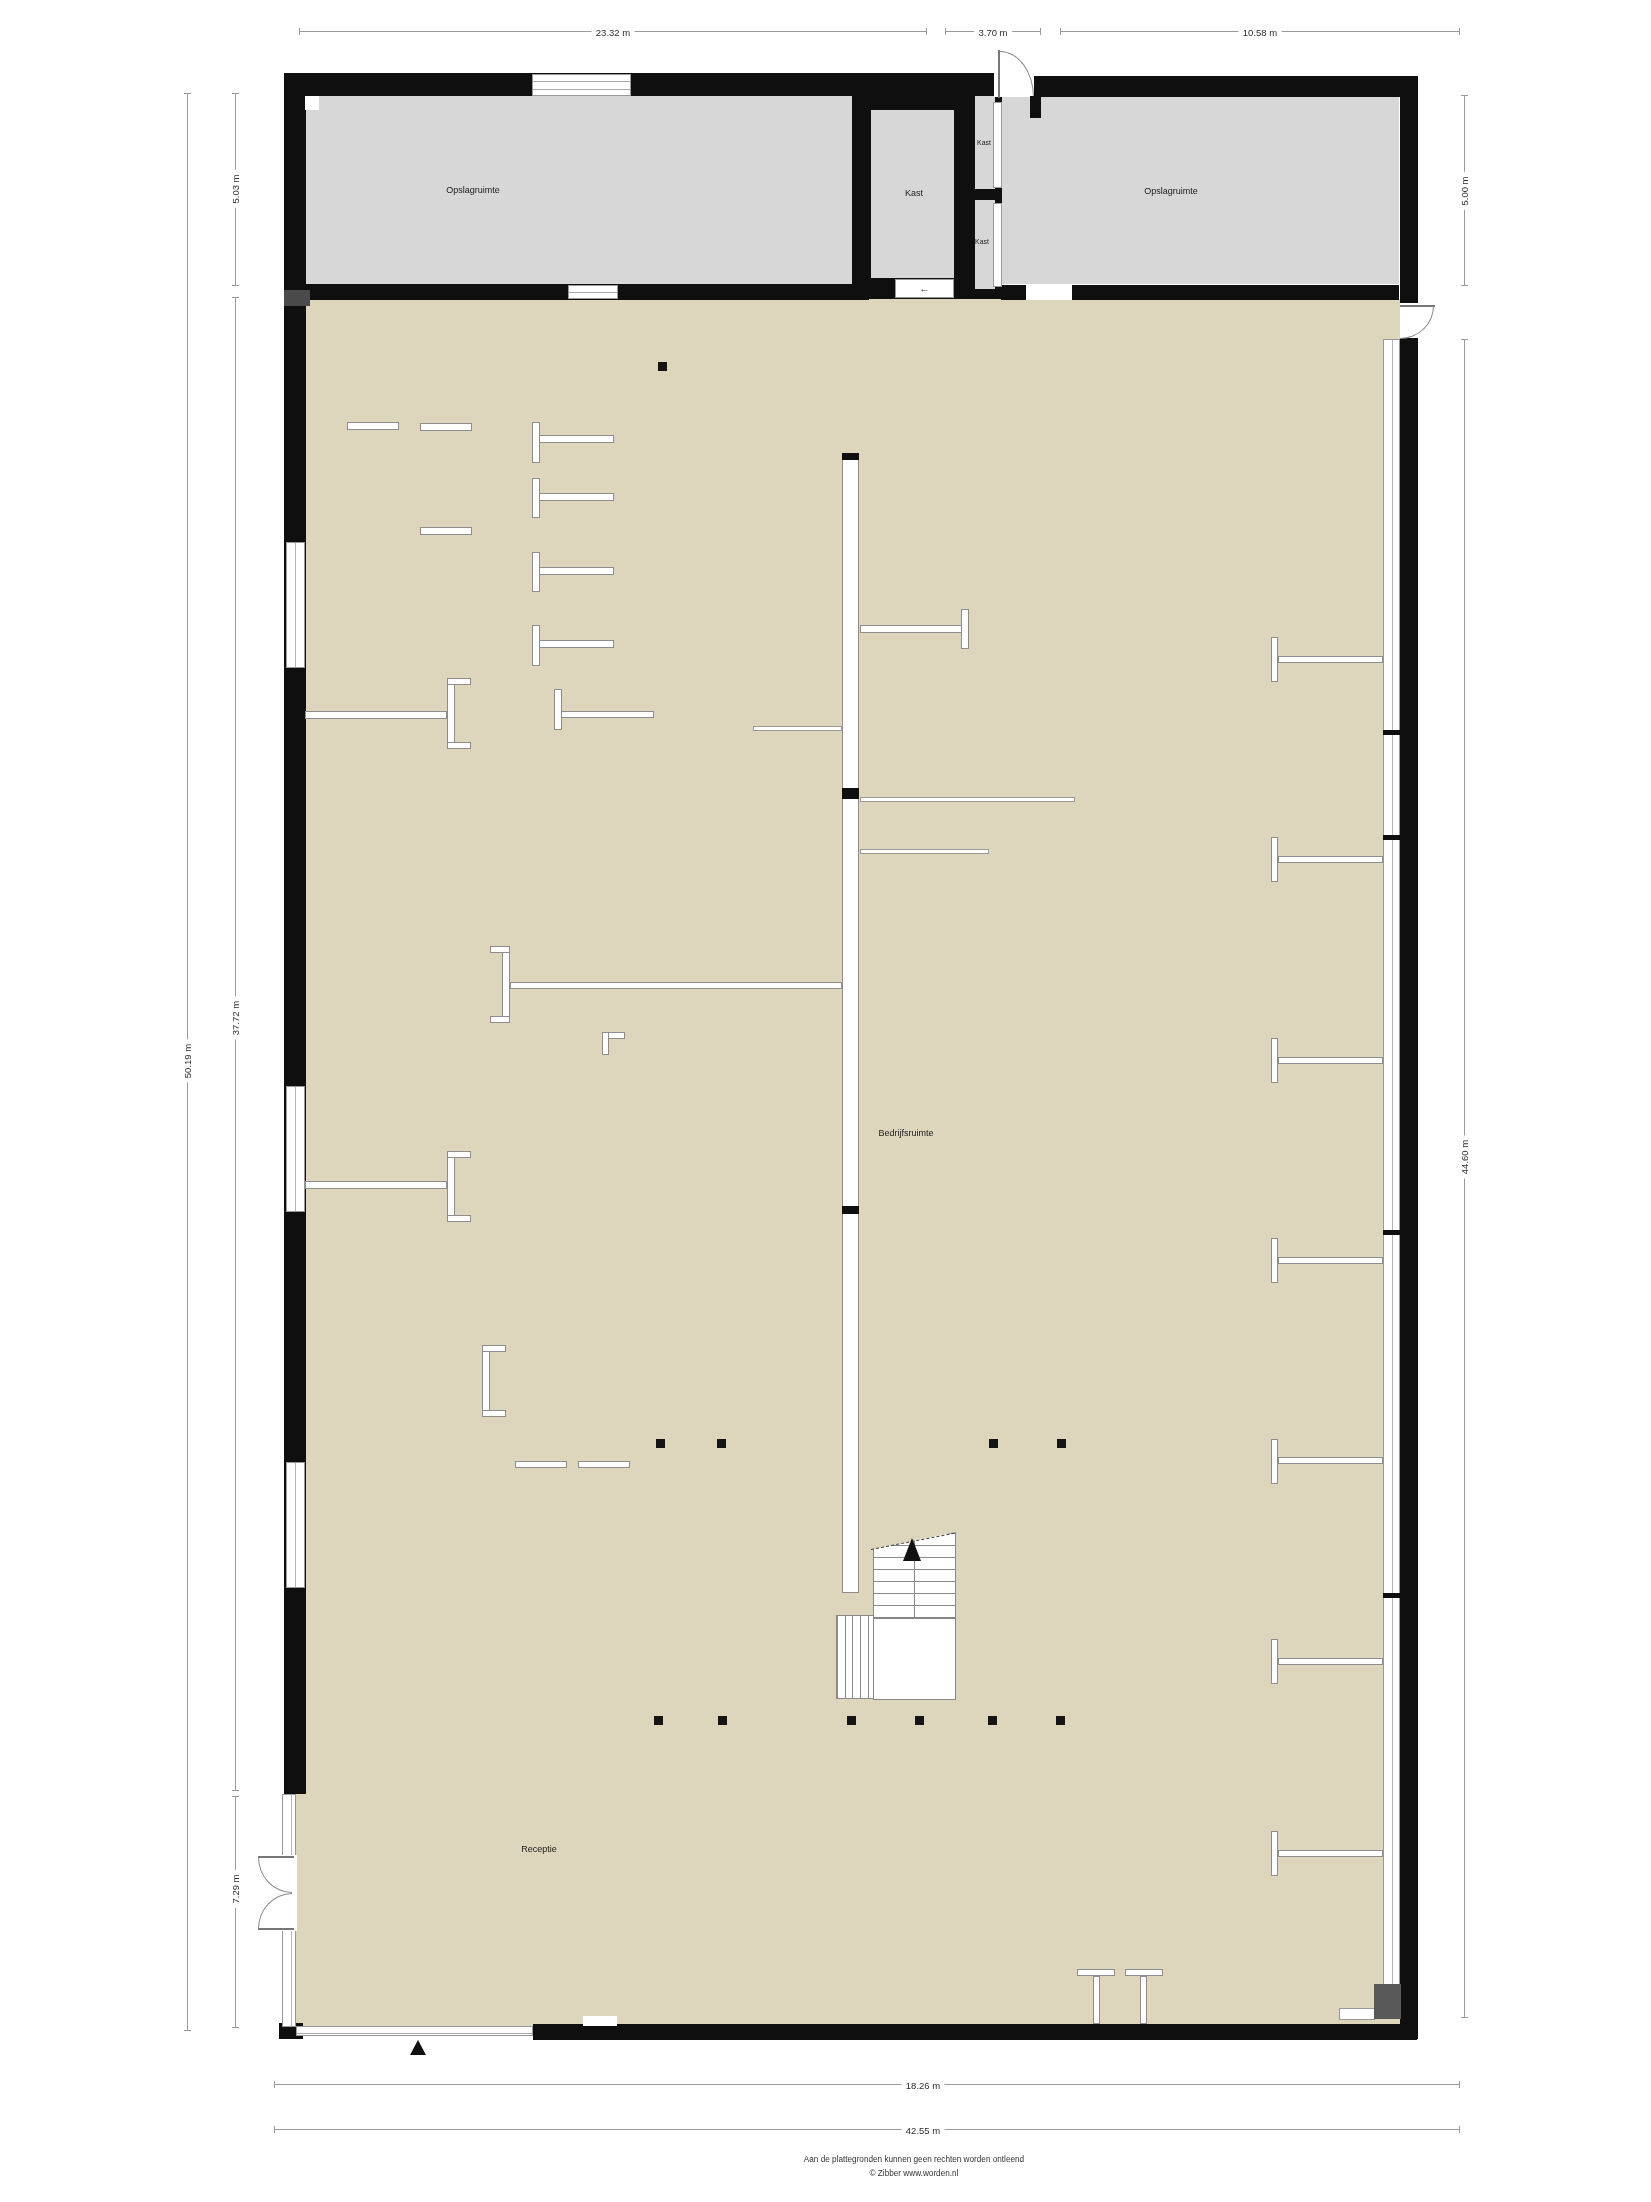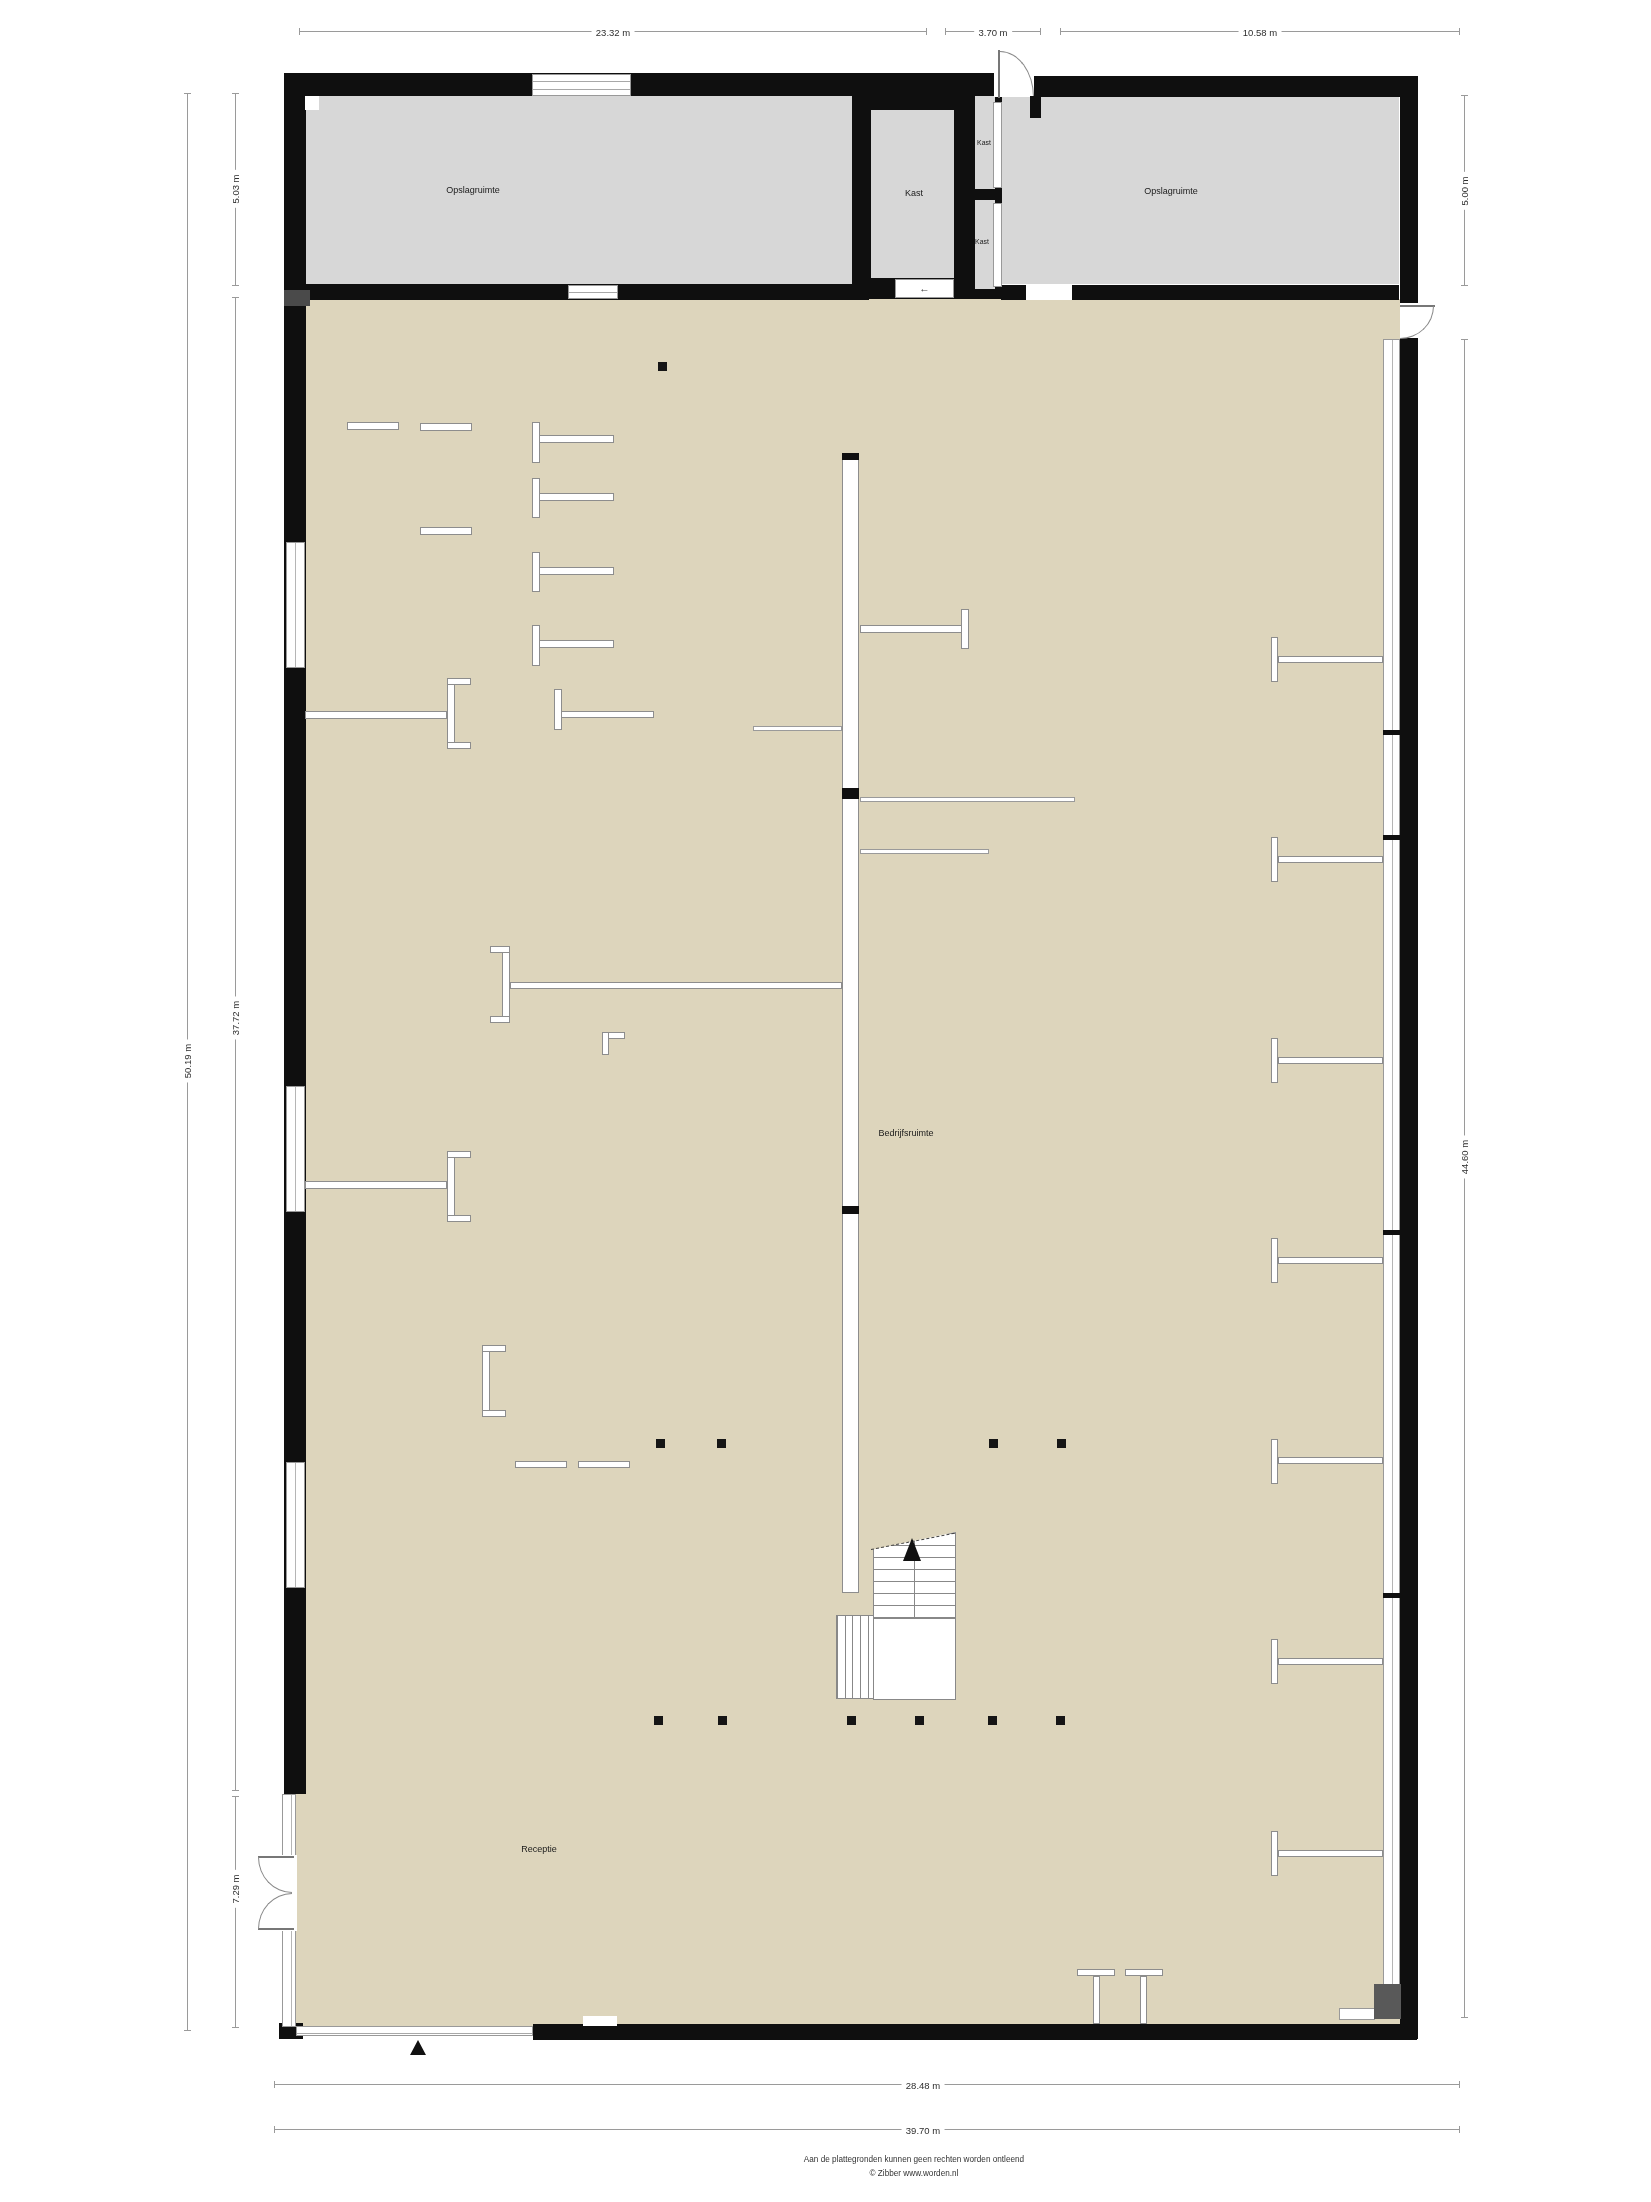--- a/index.html
+++ b/index.html
@@ -214,20 +214,20 @@
   <div class="dlabv" style="left:235px;top:1018px;">37.72 m</div>
   <div class="dlabv" style="left:235px;top:1889px;">7.29 m</div>
 
   <div class="dlv" style="left:1464px;top:95px;height:191px;"></div>
   <div class="dlv" style="left:1464px;top:339px;height:1679px;"></div>
   <div class="dlabv" style="left:1464px;top:191px;">5.00 m</div>
   <div class="dlabv" style="left:1464px;top:1157px;">44.60 m</div>
 
   <div class="dlh" style="left:274px;top:2084px;width:1186px;"></div>
   <div class="dlh" style="left:274px;top:2129px;width:1186px;"></div>
-  <div class="dlab" style="left:923px;top:2085px;">28.48 m</div>
-  <div class="dlab" style="left:923px;top:2130px;">39.70 m</div>
+  <div class="dlab" style="left:923px;top:2085px;">18.26 m</div>
+  <div class="dlab" style="left:923px;top:2130px;">42.55 m</div>
 
   <div class="footer" style="top:2155px;">Aan de plattegronden kunnen geen rechten worden ontleend</div>
   <div class="footer" style="top:2169px;">© Zibber www.worden.nl</div>
 
 </div>
 
 
 </body></html>

